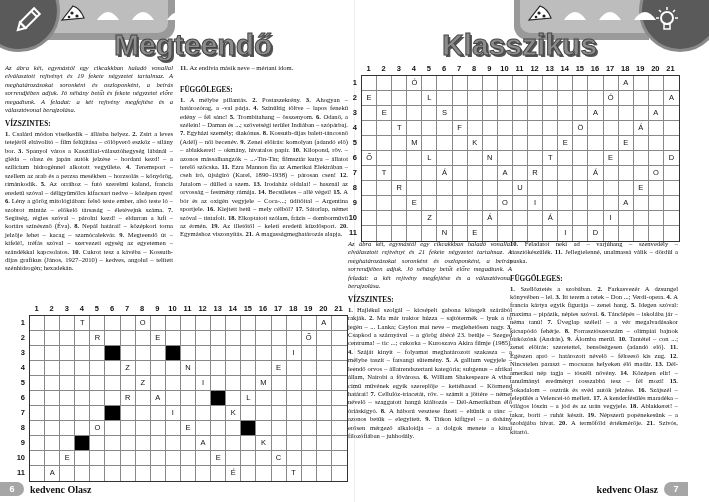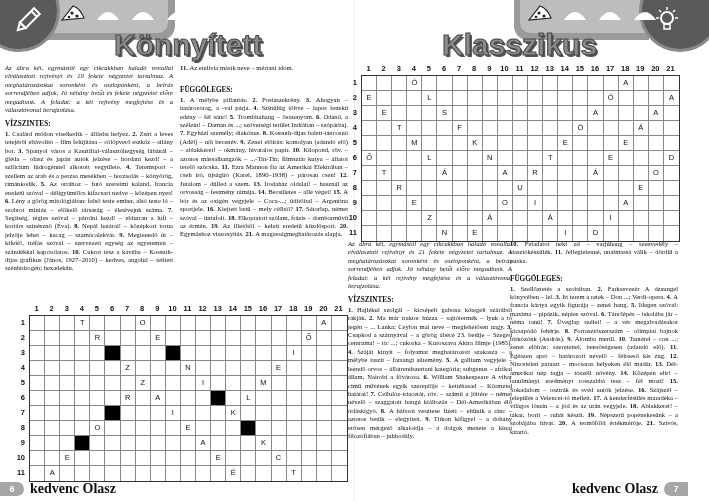--- a/index.html
+++ b/index.html
@@ -58,21 +58,21 @@
   .cell { border-right: 0.7px solid #888; border-bottom: 0.7px solid #888; font-size: 7.5px; line-height: 14px; text-align: center; }
   .cell.black { background: #000; }
 
   
   .footer { position: absolute; top: 482px; height: 14px; display: flex; align-items: center; }
   .left .footer { left: 0; }
   .right .footer { right: 0; flex-direction: row-reverse; }
   .pgnum { width: 24px; height: 14px; background: #a6a6a6; color: #fff; font-weight: 700; font-size: 9px; line-height: 14px; text-align: center; }
   .left .pgnum { border-top-right-radius: 7px; border-bottom-right-radius: 7px; }
   .right .pgnum { border-top-left-radius: 7px; border-bottom-left-radius: 7px; }
-  .mag { font-family: "Liberation Serif", serif; font-weight: 700; font-size: 14px; margin: 0 6px; }
+  .mag { font-family: "Liberation Serif", serif; font-weight: 700; font-size: 10px; margin: 0 6px; }
 
   .gutter { position: absolute; left: 354px; top: 0; width: 1px; height: 502px; background: #eee; }
 </style>
 </head>
 <body>
 
 <div class="gutter"></div>
 
 <div class="page left">
   <div class="hdr-band"></div>
@@ -95,21 +95,21 @@
       <svg viewBox="0 0 26 18" class="slice">
         <path d="M2 16 Q13 0 24 16 Z" fill="#fff"></path>
       </svg>
       <svg viewBox="0 0 26 18" class="slice">
         <path d="M2 16 Q13 0 24 16 Z" fill="#fff"></path>
       </svg>
       <svg viewBox="0 0 26 18" class="slice">
         <path d="M2 16 Q13 0 24 16 Z" fill="#fff"></path>
       </svg>
     </div>
-  <div class="title">Könnyített</div>
+  <div class="title">Megteendő</div>
 
   <div class="txt col1">
     <p class="intro">Az ábra két, egymástól egy cikcakkban haladó vonallal elválasztott rejtvényt és 19 fekete négyzetet tartalmaz. A meghatározásokat soronként és oszloponként, a beírás sorrendjében adjuk. Jó néhány betűt és fekete négyzetet előre megadtunk. A feladat: a két rejtvény megfejtése és a választóvonal berajzolása.</p>
     <div class="sec-h">VÍZSZINTES:</div>
     <p class="clues"><b>1. </b><span>Csalárd módon viselkedik – állásba helyez. </span><b>2. </b><span>Zsírt a leves tetejéről eltávolító – film felújítása – cölöpverő eszköz – silány bor. </span><b>3. </b><span>Spanyol város a Kasztíliai-választóhegység lábánál – gléda – olasz és japán autók jelzése – hordani kezd! – a szilícium hidrogénnel alkotott vegyülete. </span><b>4. </b><span>Teremsport – szellem az arab és a perzsa mesékben – horzsolás – könyörög, rimánkodik. </span><b>5. </b><span>Az orrához – futó szerelmi kaland, francia eredetű szóval – déligyümölcs kifacsart nedve – középen nyes! </span><b>6. </b><span>Lény a görög mitológiában: felső teste ember, alsó teste ló – szobrot mintáz – előkelő társaság – életévejnk száma. </span><b>7. </b><span>Segítség, régies szóval – párolni kezd! – eldurran a lufi – kortárs színésznő (Éva). </span><b>8. </b><span>Nepál határai! – középkori torna jelzője lehet – kacag – szamócalekvár. </span><b>9. </b><span>Megteendő út – kifelé!, tréfás szóval – szervezeti egység az egyetemen – szándékkal kapcsolatos. </span><b>10. </b><span>Cukrot tesz a kávéba – Kossuth-díjas grafikus (János, 1927–2010) – kedves, angolul – telített szénhidrogén; hexadekán. </span></p>
   </div>
   <div class="txt col2">
     <p class="clues"><b>11. </b><span>Az endívia másik neve – mértani idom. </span></p>
     <div class="sec-h" style="margin-top:14px">FÜGGŐLEGES:</div>
     <p class="clues"><b>1. </b><span>A mélybe pillantás. </span><b>2. </b><span>Postaszekrény. </span><b>3. </b><span>Ahogyan – határozórag, a -val párja. </span><b>4. </b><span>Színültig töltve – lapos fenekű edény – fél sánc! </span><b>5. </b><span>Trombitahang – összenyom. </span><b>6. </b><span>Odanő, a szélein! – Daman és ...; szövetségi terület Indiában – szópárbaj. </span><b>7. </b><span>Egyházi személy; diakónus. </span><b>8. </b><span>Kossuth-díjas balett-táncosnő (Adél) – női becenév. </span><b>9. </b><span>Zenei előírás: komolyan (adandó elő) – ablakkeret! – okmány, hivatalos papír. </span><b>10. </b><span>Kilopond, röv. – azonos mássalhangzók – ...-Tin-Tin; filmsztár kutya – állatot terelő szöcska. </span><b>11. </b><span>Ezra Mannon fia az Amerikai Elektrában – cseh író, újságíró (Karel, 1890–1938) – párosan csen! </span><b>12. </b><span>Jutalom – dülled a szem. </span><b>13. </b><span>Irodaház oldalai! – használ az orvosság – festmény rámája. </span><b>14. </b><span>Becsületes – allé végei! </span><b>15. </b><span>A bór és az oxigén vegyjele – Coca-...; üdítőital – Argentina sportjele. </span><b>16. </b><span>Kiejtett betű – mely célból? </span><b>17. </b><span>Sátorlap, német szóval – tintafolt. </span><b>18. </b><span>Elkoptatott szólam, frázis – domborművű az érmén. </span><b>19. </b><span>Az illetőtől – keleti eredetű küzdősport. </span><b>20. </b><span>Egymáshoz viszonyítás. </span><b>21. </b><span>A magasságmeghatározás alapja. </span></p>

